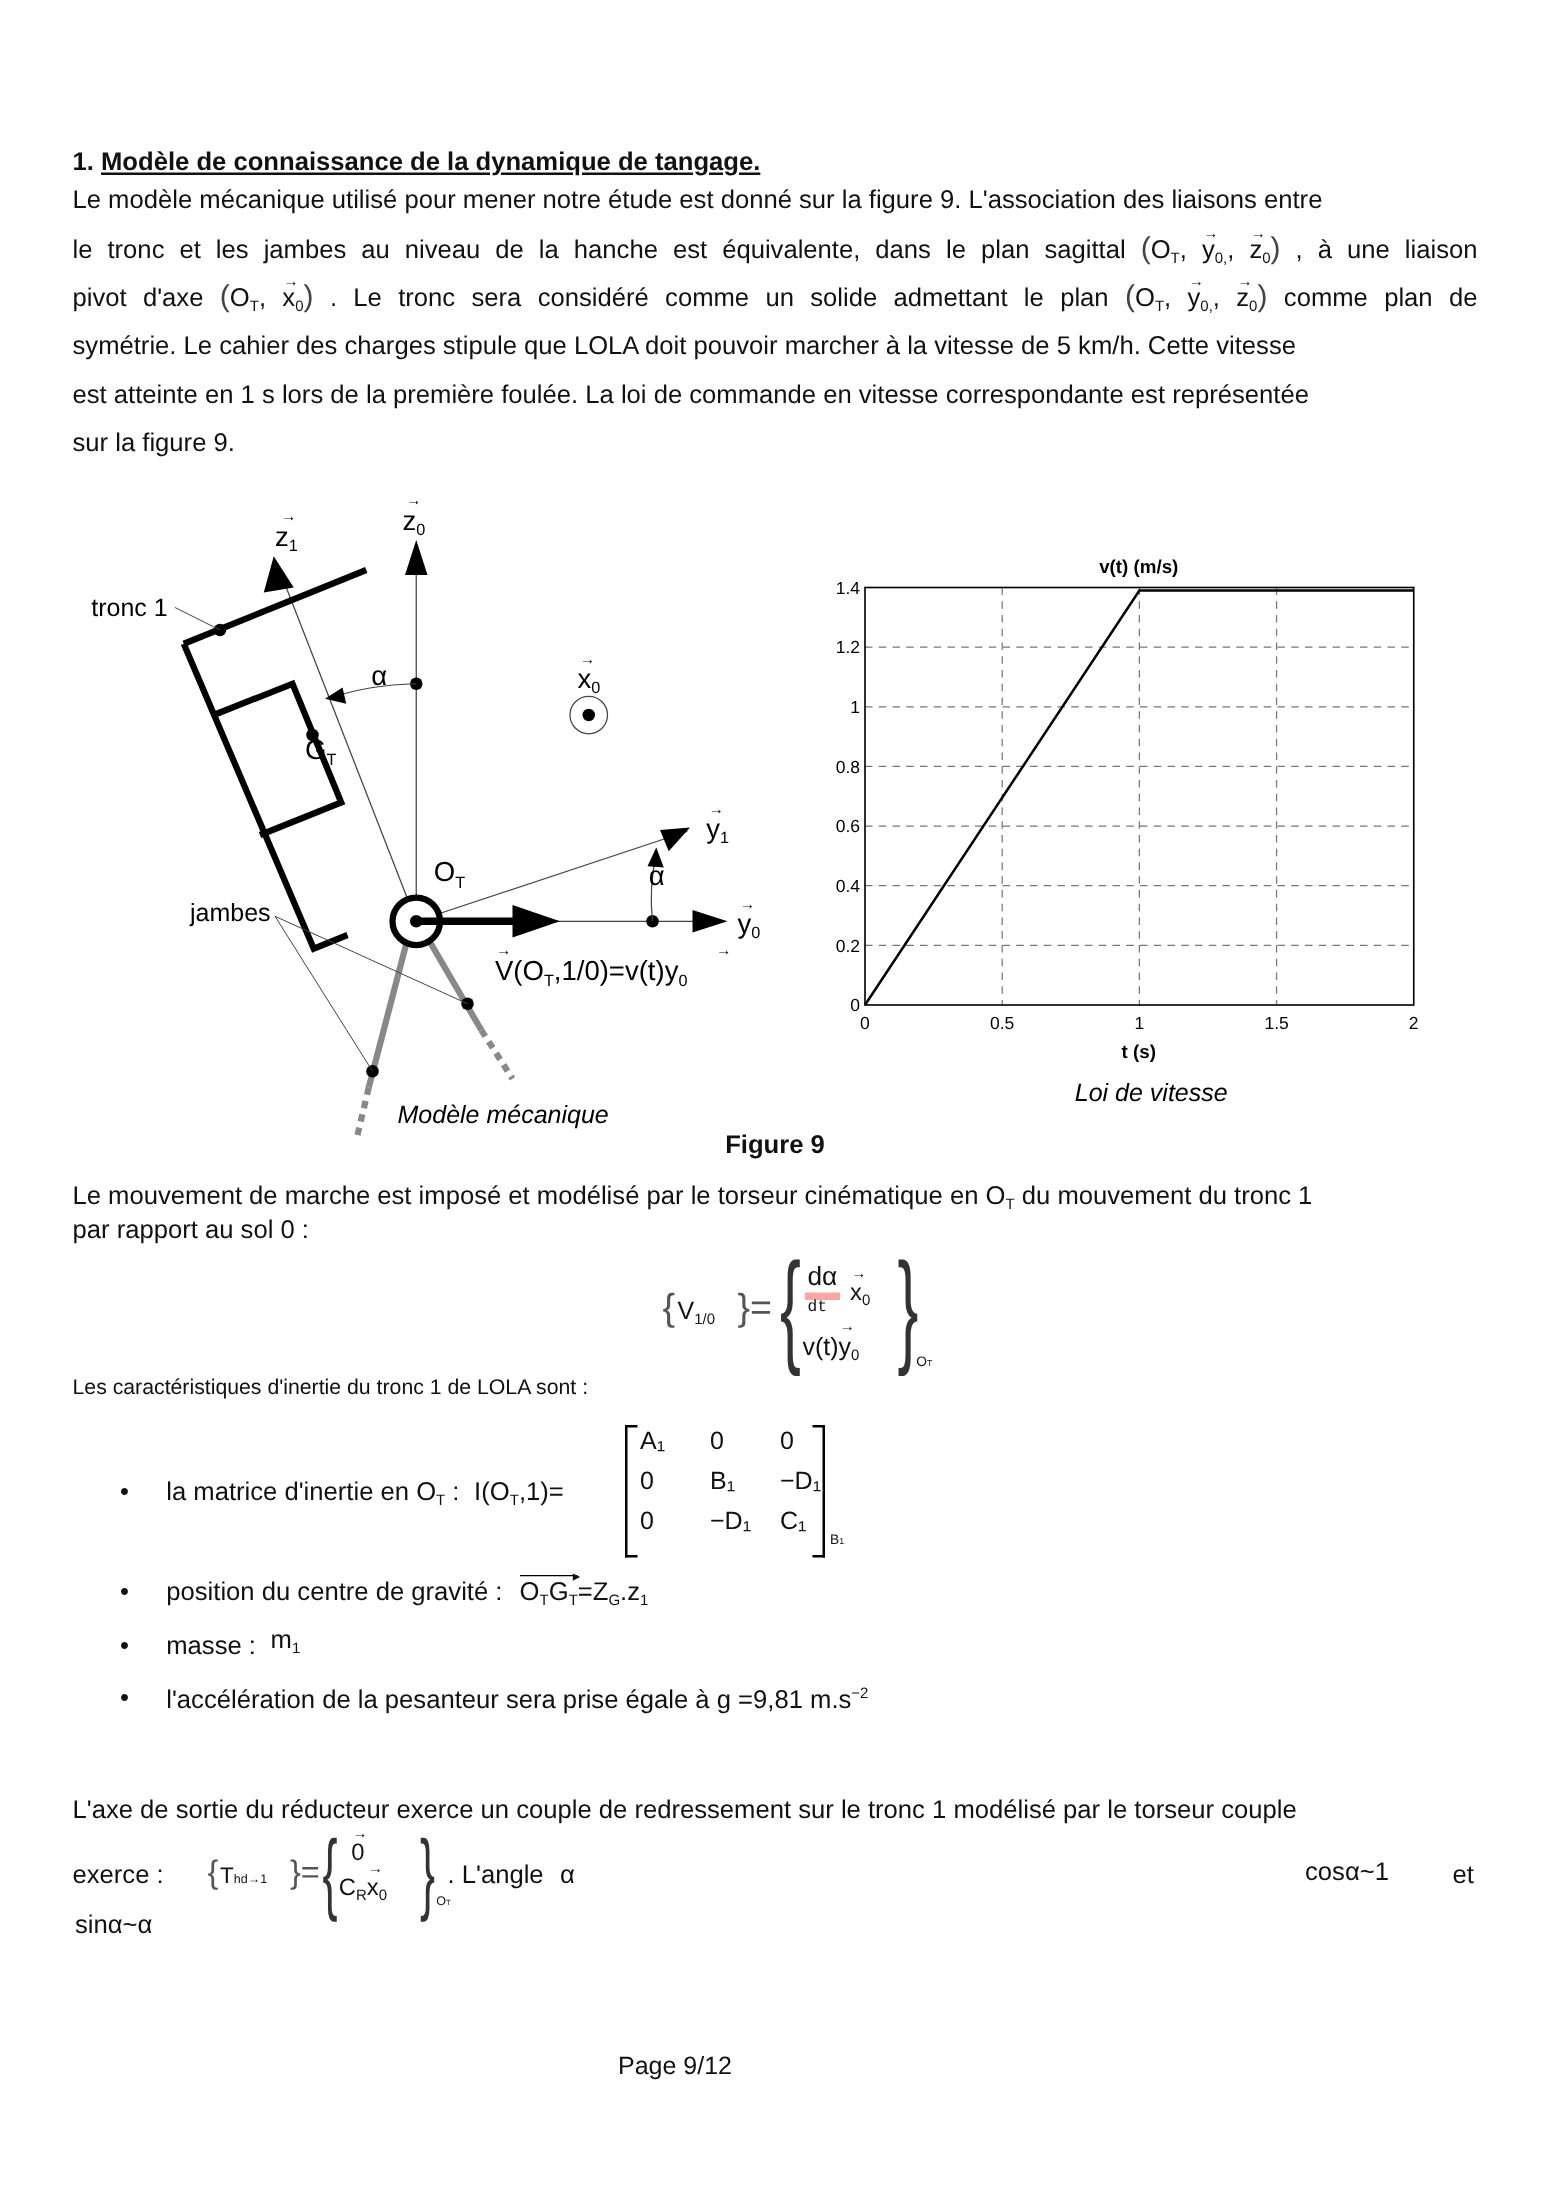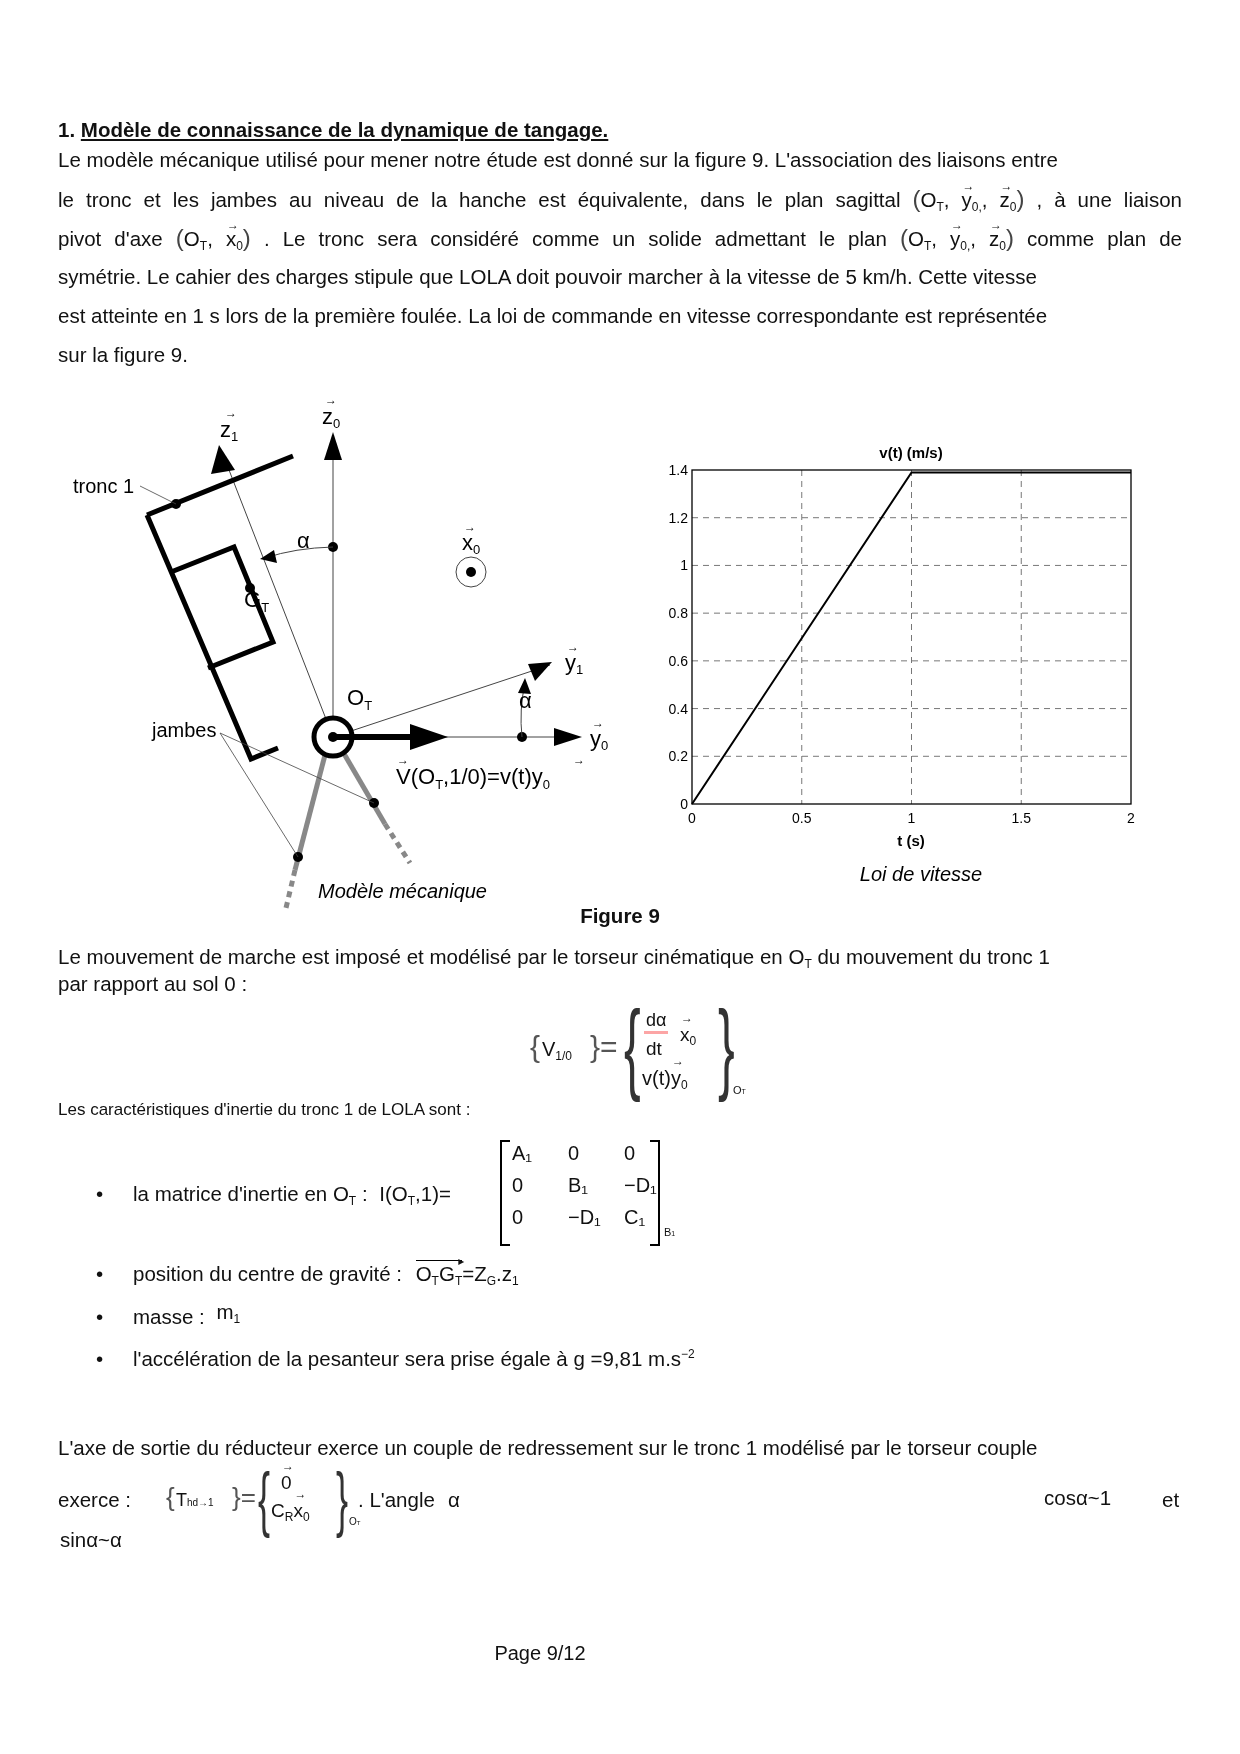--- a/index.html
+++ b/index.html
@@ -175,22 +175,22 @@
   <span class="m">O<span class="sub">T</span></span>
   <span>du mouvement du tronc 1</span>
 </div>
 <div class="abs" style="left:58px; top:972px; font-size:20.5px;">par rapport au sol 0 :</div>
 
 <div class="abs" style="left:528px; top:1000px; width:230px; height:110px;">
   <span class="abs" style="left:2px; top:30px; font-size:30px; color:#555; font-weight:100;">{</span>
   <span class="abs" style="left:14px; top:38px; font-size:20px;"><span>V</span><span class="sub">1/0</span></span>
   <span class="abs" style="left:62px; top:30px; font-size:30px; color:#555; font-weight:100;">}=</span>
   <span class="abs" style="left:96px; top:-4px; font-size:100px; line-height:100px; color:#333; transform:scaleX(0.5); transform-origin:left;">{</span>
-  <span class="abs" style="left:116px; top:10px; font-size:18px; border-bottom:3px solid #fca5a5; padding:0 2px;">dα</span>
-  <span class="abs" style="left:118px; top:38px; font-size:19px;">dt</span>
+  <span class="abs" style="left:116px; top:10px; font-size:21px; border-bottom:6px solid #fca5a5; padding:0 2px;">dα</span>
+  <span class="abs" style="left:118px; top:38px; font-size:13px;font-family:Liberation Mono, monospace;">dt</span>
   <span class="abs" style="left:152px; top:24px; font-size:19px;"><span class="vec">x</span><span class="sub">0</span></span>
   <span class="abs" style="left:114px; top:67px; font-size:20px;"><span>v(t)</span><span class="vec">y</span><span class="sub">0</span></span>
   <span class="abs" style="left:190px; top:-4px; font-size:100px; line-height:100px; color:#333; transform:scaleX(0.5); transform-origin:left;">}</span>
   <span class="abs" style="left:205px; top:84px; font-size:11px;"><span>O</span><span style="font-size:7px;">T</span></span>
 </div>
 
 <div class="abs" style="left:58px; top:1100px; font-size:17px;">Les caractéristiques d'inertie du tronc 1 de LOLA sont :</div>
 
 <span class="abs bul" style="top:1182px;">•</span>
 <div class="abs bul-text" style="top:1182px;">

